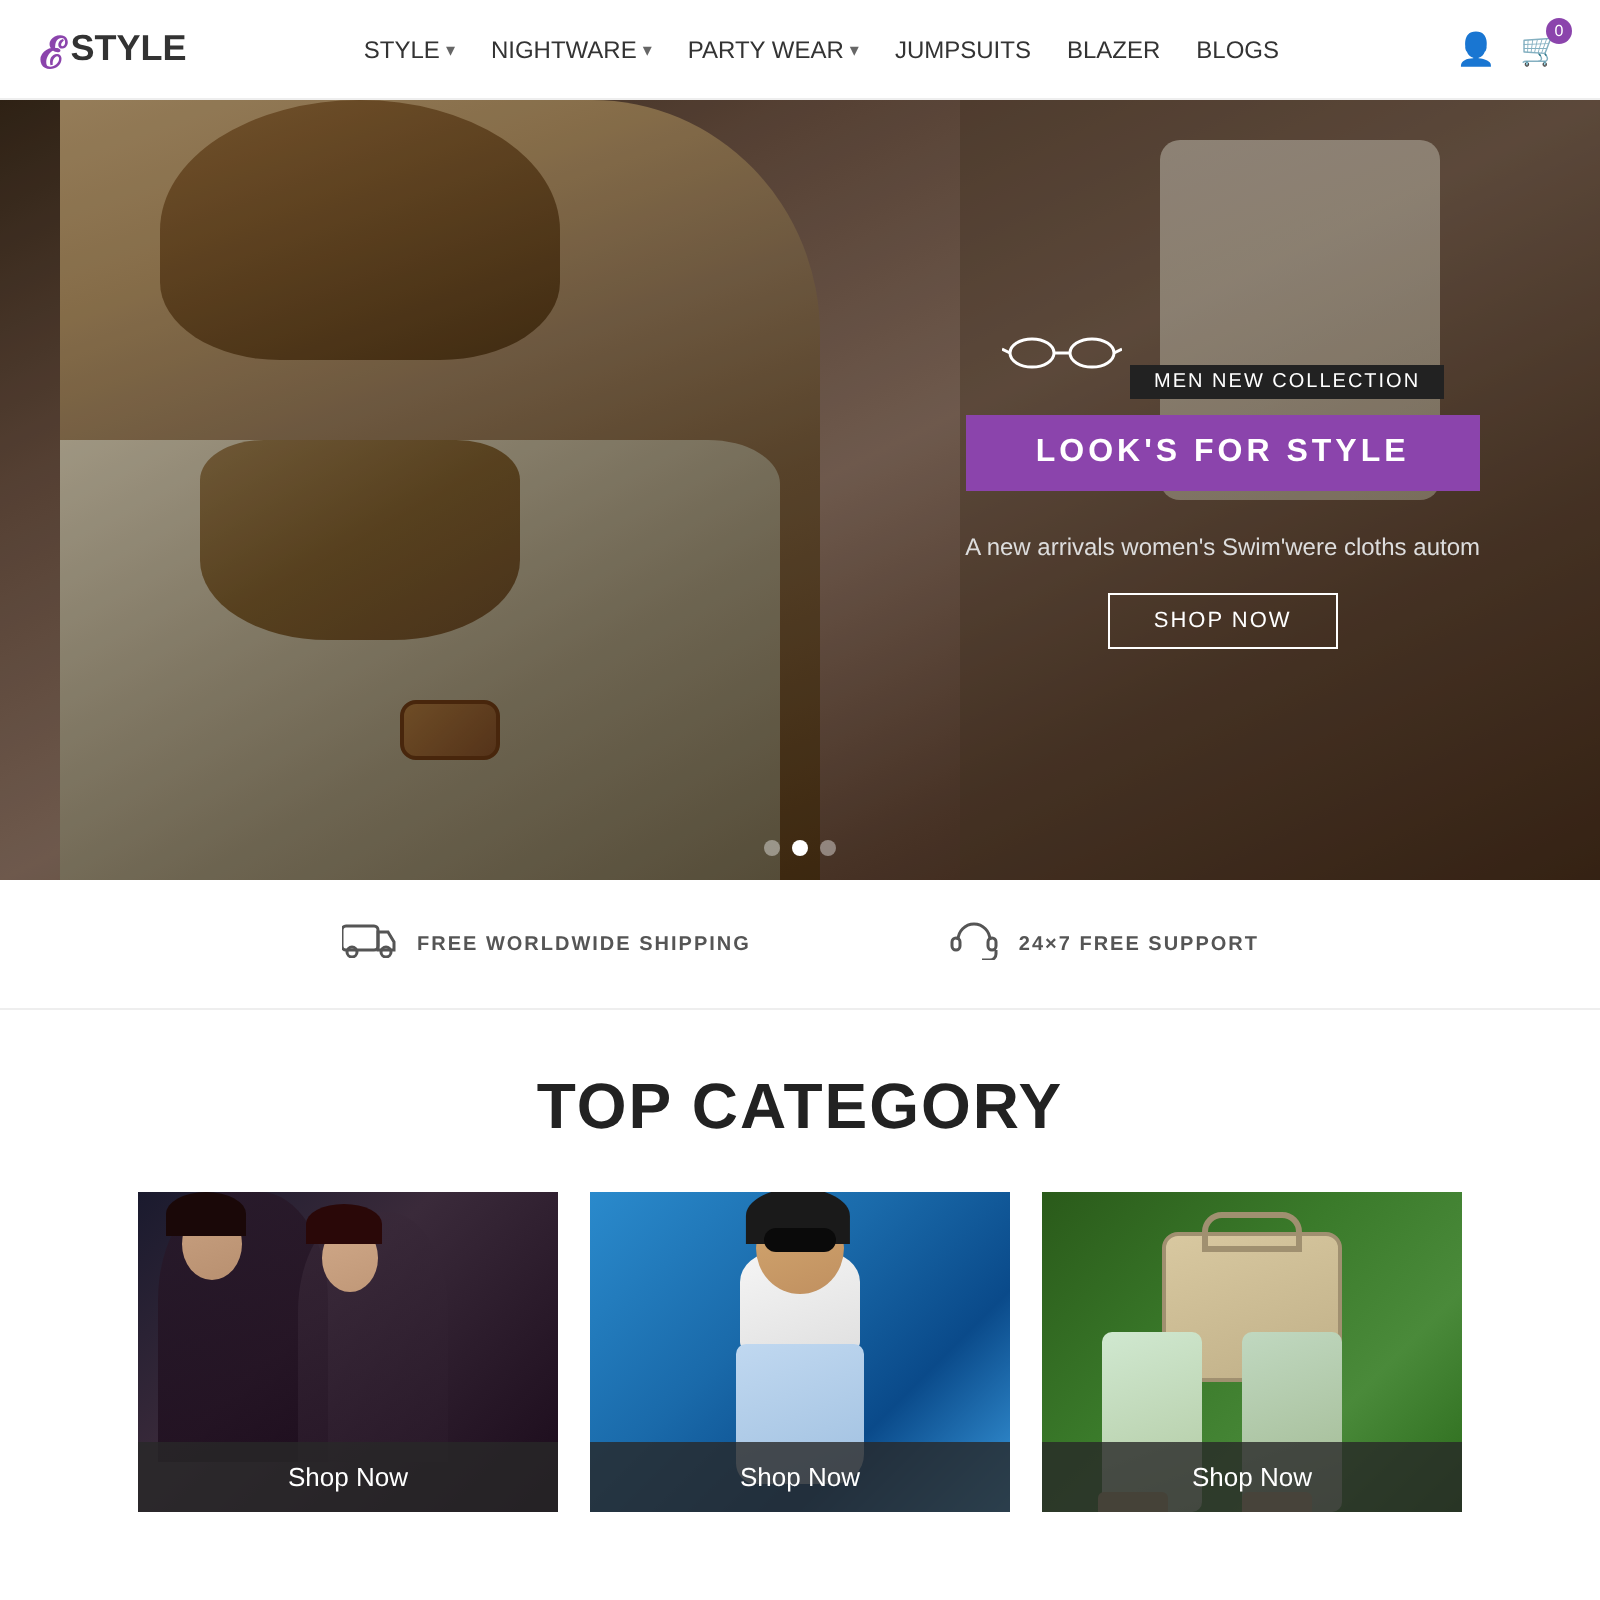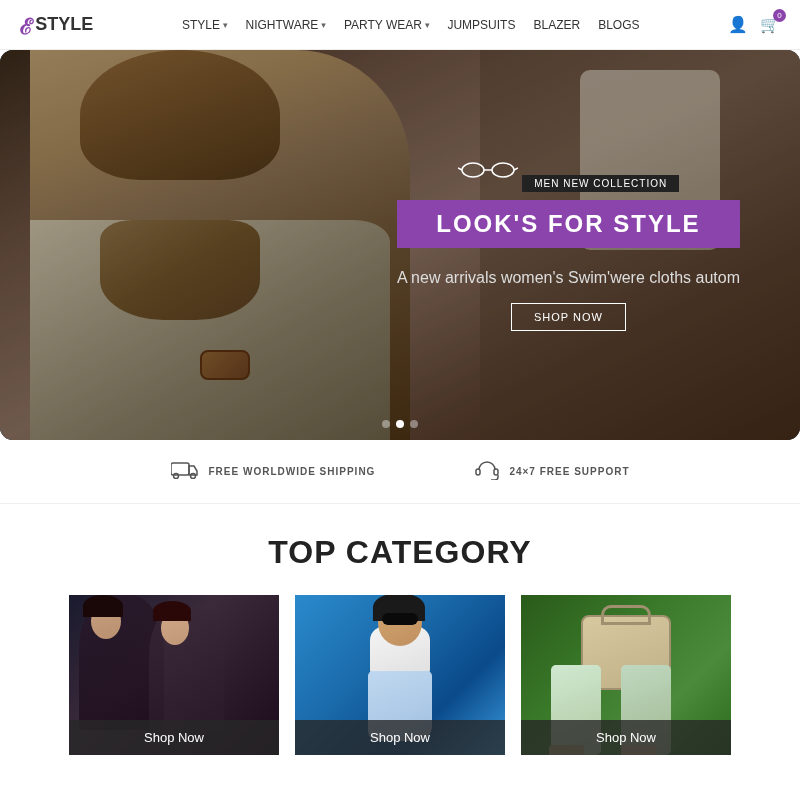--- a/index.html
+++ b/index.html
@@ -92,21 +92,20 @@
       justify-content: center;
     }
 
     
     .hero {
       position: relative;
       width: 800px;
       height: 390px;
       overflow: hidden;
       background: #0369a1;
-      border-radius: 13px;
     }
     .hero-bg {
       width: 100%;
       height: 100%;
       background: linear-gradient(to right, #4a3a2a 0%, #7a6050 40%, #9a8070 70%, #6a5545 100%);
       position: relative;
     }
     .hero-content {
       position: absolute;
       right: 60px;
@@ -121,29 +120,29 @@
       font-size: 10px;
       padding: 3px 12px;
       margin-bottom: 8px;
       display: inline-block;
       text-transform: uppercase;
       letter-spacing: 1px;
     }
     .hero-title {
       background: #8b44ac;
       color: #fff;
-      font-size: 24px;
+      font-size: 16px;
       font-weight: bold;
       padding: 10px 28px;
       text-transform: uppercase;
       letter-spacing: 2px;
       margin-bottom: 21px;
     }
     .hero-subtitle {
-      font-size: 16px;
+      font-size: 12px;
       color: #ddd;
       margin-bottom: 16px;
     }
     .hero-btn {
       border: 1px solid #fff;
       background: transparent;
       color: #fff;
       padding: 7px 22px;
       font-size: 11px;
       text-transform: uppercase;

